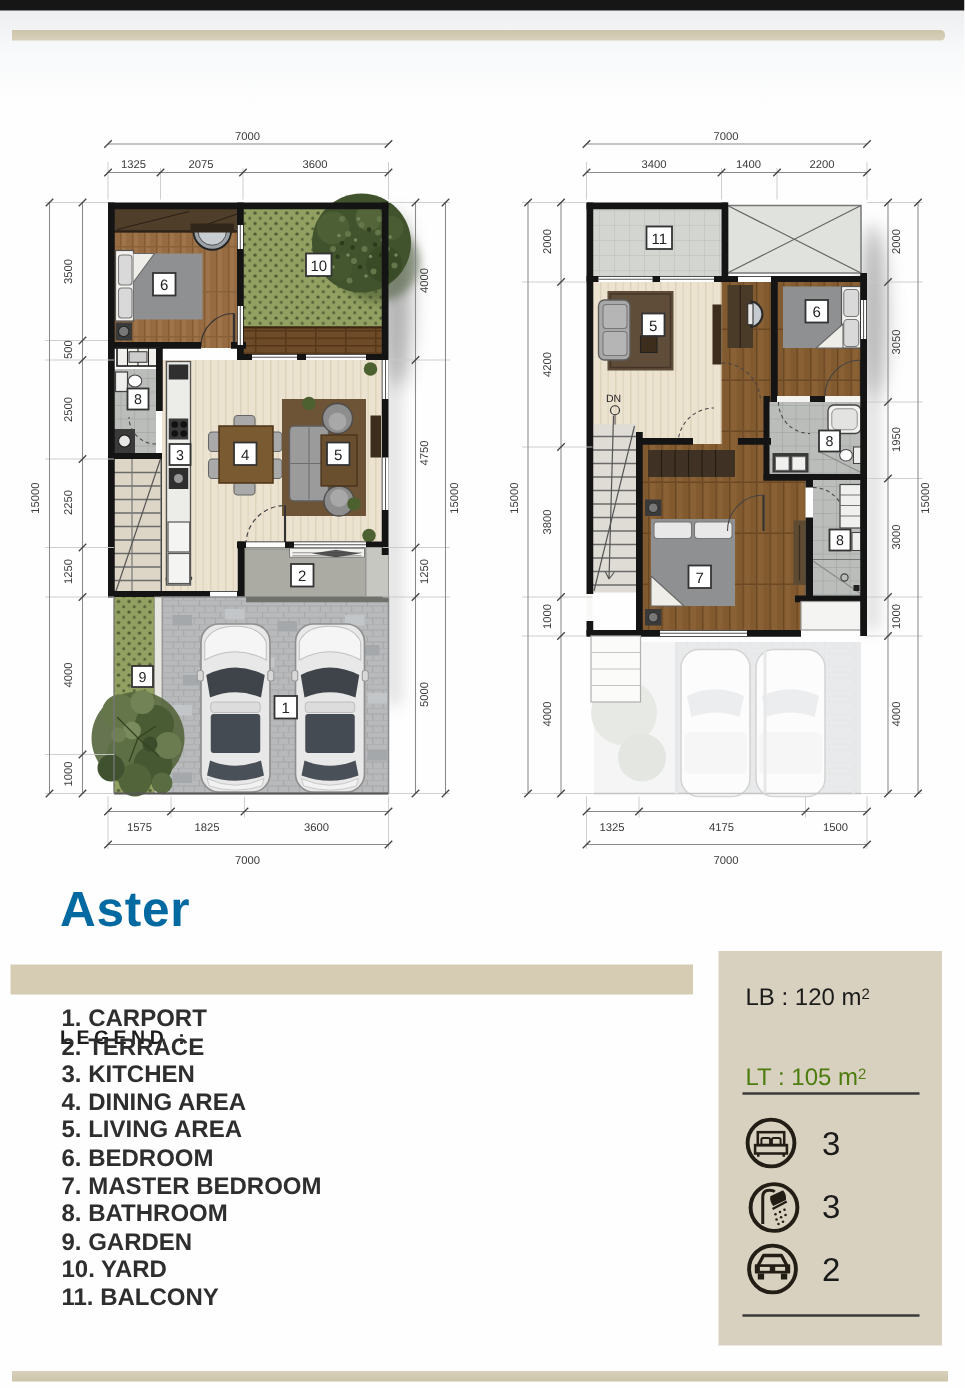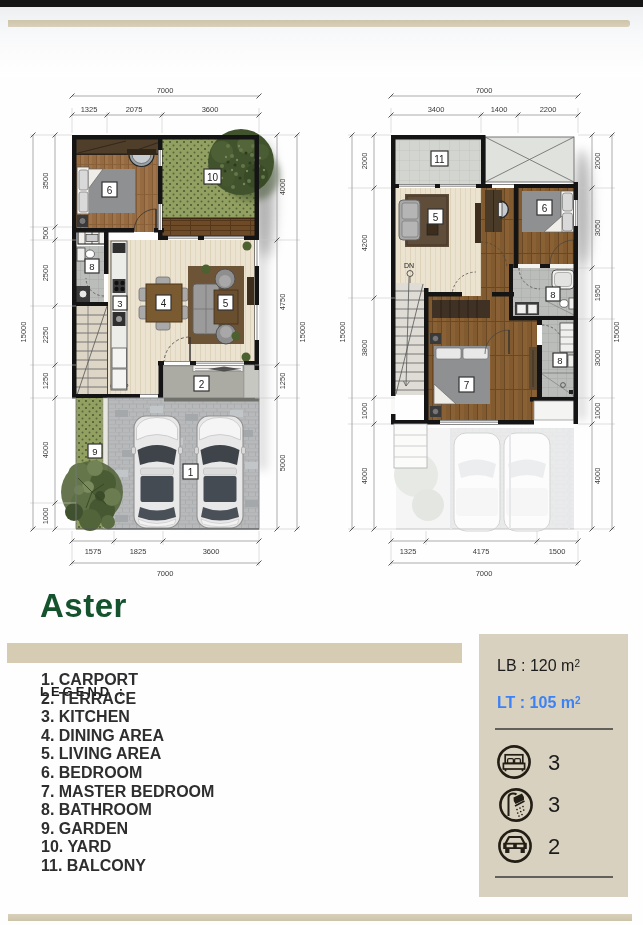--- a/index.html
+++ b/index.html
@@ -864,21 +864,21 @@
 <text x="600" y="228" transform="rotate(-90 600 228)">3050</text>
 <text x="600" y="293" transform="rotate(-90 600 293)">1950</text>
 <text x="600" y="358" transform="rotate(-90 600 358)">3000</text>
 <text x="600" y="411" transform="rotate(-90 600 411)">1000</text>
 <text x="600" y="476" transform="rotate(-90 600 476)">4000</text>
 <text x="619" y="332" transform="rotate(-90 619 332)">15000</text>
 </g>
 </g>
 </svg>
 
-<div class="abs" style="left:40px;top:587px;font-size:33px;font-weight:bold;letter-spacing:0.5px;color:#14532d;">Aster</div>
+<div class="abs" style="left:40px;top:587px;font-size:33px;font-weight:bold;letter-spacing:0.5px;color:#0369a1;">Aster</div>
 
 <div class="abs" style="left:7px;top:643px;width:455px;height:20px;background:#d5ccb3;"></div>
 
 <div class="abs" style="left:40px;top:684px;font-size:13px;font-weight:bold;letter-spacing:3px;color:#1c1c1c;">LEGEND :</div>
 
 <div class="abs" style="left:41px;top:671px;font-size:16px;color:#2e2e2e;line-height:18.6px;white-space:pre;font-weight:bold;">1. CARPORT
 2. TERRACE
 3. KITCHEN
 4. DINING AREA
 5. LIVING AREA
@@ -886,21 +886,21 @@
 7. MASTER BEDROOM
 8. BATHROOM
 9. GARDEN
 10. YARD
 11. BALCONY</div>
 
 <div class="abs" style="left:479px;top:634px;width:149px;height:263px;background:#d9d1bf;"></div>
 
 <div class="abs" style="left:497px;top:657px;font-size:16px;font-weight:normal;color:#1b1b1b;">LB : 120 m<span style="font-size:10px;vertical-align:4px;">2</span></div>
 
-<div class="abs" style="left:497px;top:694px;font-size:16px;font-weight:bold;color:#3b82f6;">LT : 105 m<span style="font-size:10px;vertical-align:4px;">2</span></div>
+<div class="abs" style="left:497px;top:710px;font-size:16px;font-weight:normal;color:#4d7c0f;">LT : 105 m<span style="font-size:10px;vertical-align:4px;">2</span></div>
 
 <svg class="abs" style="left:479px;top:634px" width="149" height="263" viewBox="0 0 149 263">
 
   <line x1="16" y1="95" x2="134" y2="95" stroke="#3a3a3a" stroke-width="1.6"></line>
 
   <g id="bedicon" stroke="#221d15" fill="none">
     <circle cx="35" cy="128" r="15.6" stroke-width="2.6"></circle>
     <rect x="26.2" y="120.8" width="17.6" height="8.6" stroke-width="1.7"></rect>
     <path d="M28.6 128.9 v-3 q0 -1.2 1.2 -1.2 h3.4 q1.2 0 1.2 1.2 v3" stroke-width="1.3"></path>
     <path d="M35.6 128.9 v-3 q0 -1.2 1.2 -1.2 h3.4 q1.2 0 1.2 1.2 v3" stroke-width="1.3"></path>

